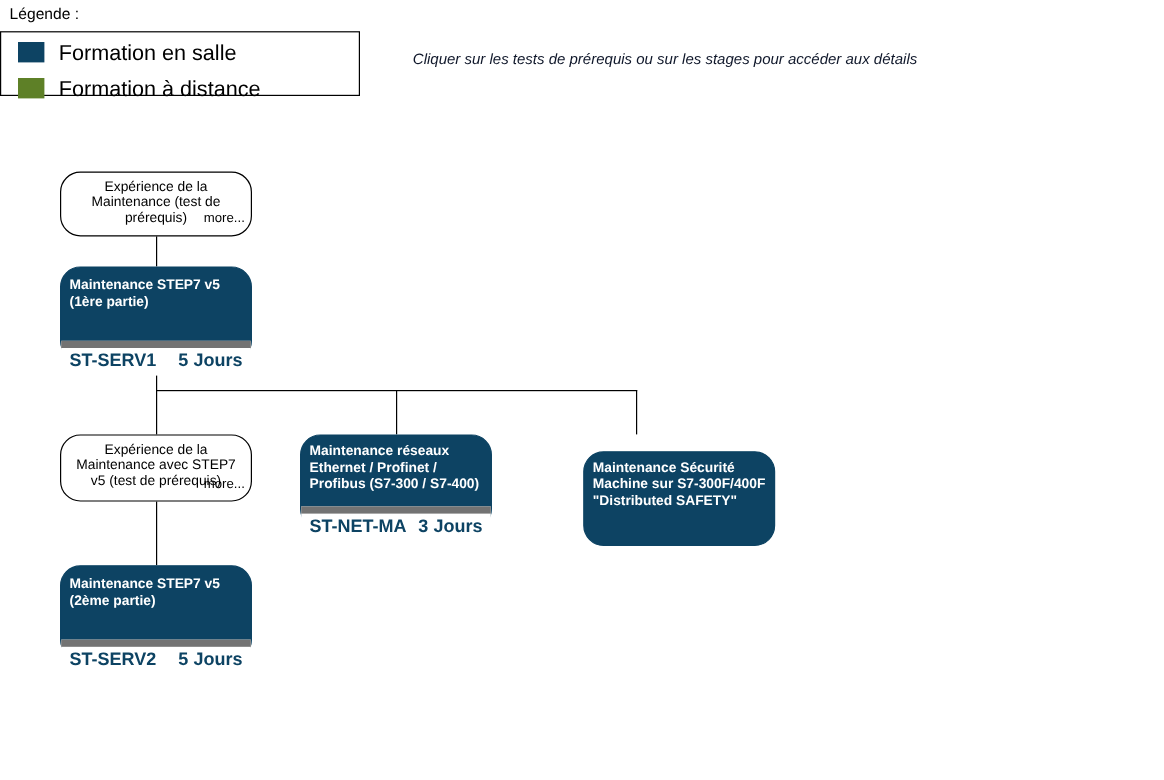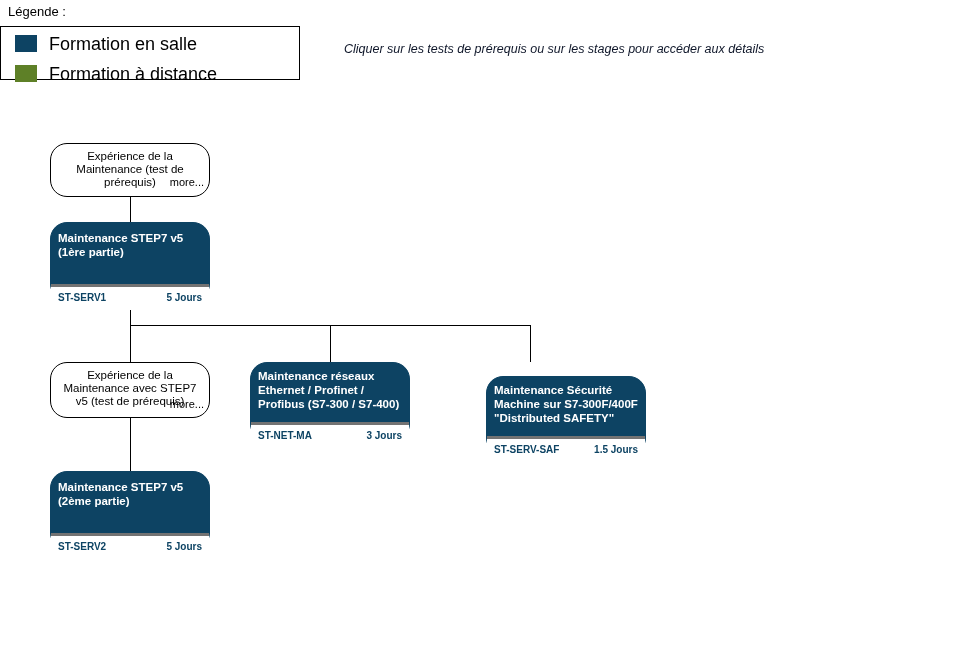--- a/index.html
+++ b/index.html
@@ -114,26 +114,26 @@
   }
   .course-title {
     font-size: 11.5px;
     line-height: 14px;
     font-weight: bold;
     color: #ffffff;
     padding: 8px 7px 8px 7px;
   }
   .course-footer {
     background: #ffffff;
-    border-top: 3px solid #737373;
+    border-top: 6px solid #737373;
     display: flex;
     justify-content: space-between;
     align-items: center;
     padding: 4px 7px 5px 7px;
-    font-size: 10px;
+    font-size: 15px;
     line-height: 14px;
     font-weight: bold;
     color: #0d4363;
   }
   .course-code { white-space: nowrap; }
   .course-duration { white-space: nowrap; }
 </style>
 </head>
 <body>
 
@@ -185,24 +185,20 @@
 <div class="node course" style="left:250px; top:362px; height:79px;">
   <div class="course-title" style="height:45px; padding-top:6px;">Maintenance réseaux Ethernet / Profinet / Profibus (S7-300 / S7-400)</div>
   <div class="course-footer">
     <span class="course-code">ST-NET-MA</span>
     <span class="course-duration">3 Jours</span>
   </div>
 </div>
 
 <div class="node course" style="left:450px; top:376px; height:79px;margin-left:36px;">
   <div class="course-title" style="height:45px; padding-top:6px;">Maintenance Sécurité Machine sur S7-300F/400F "Distributed SAFETY"</div>
-  <div class="course-footer">
-    <span class="course-code">ST-SERV-SAF</span>
-    <span class="course-duration">1.5 Jours</span>
-  </div>
 </div>
 
 <div class="node course" style="left:50px; top:471px; height:79px;">
   <div class="course-title" style="height:45px;">Maintenance STEP7 v5 (2ème partie)</div>
   <div class="course-footer">
     <span class="course-code">ST-SERV2</span>
     <span class="course-duration">5 Jours</span>
   </div>
 </div>
 

